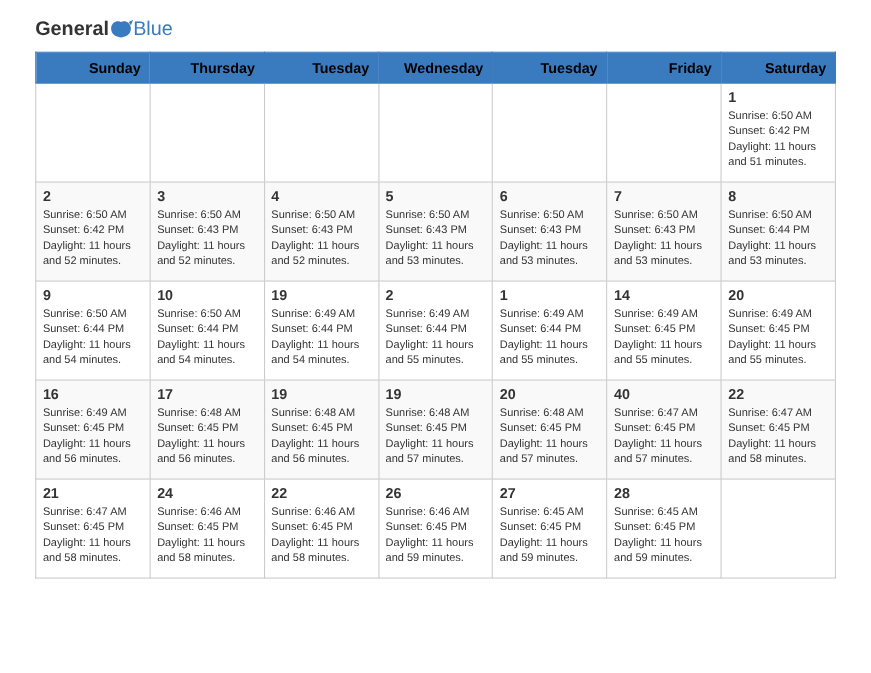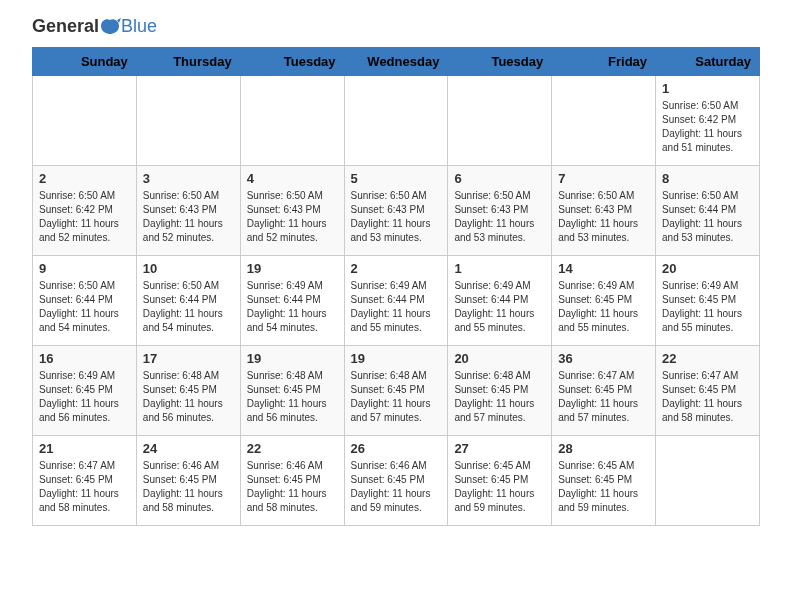--- a/index.html
+++ b/index.html
@@ -182,21 +182,21 @@
 Sunset: 6:45 PM
 Daylight: 11 hours and 57 minutes.</div>
           </td>
           <td>
             <span class="day-num">20</span>
             <div class="day-info" style="white-space: pre-line;">Sunrise: 6:48 AM
 Sunset: 6:45 PM
 Daylight: 11 hours and 57 minutes.</div>
           </td>
           <td>
-            <span class="day-num">36</span>
+            <span class="day-num">40</span>
             <div class="day-info" style="white-space: pre-line;">Sunrise: 6:47 AM
 Sunset: 6:45 PM
 Daylight: 11 hours and 57 minutes.</div>
           </td>
           <td>
             <span class="day-num">22</span>
             <div class="day-info" style="white-space: pre-line;">Sunrise: 6:47 AM
 Sunset: 6:45 PM
 Daylight: 11 hours and 58 minutes.</div>
           </td>

